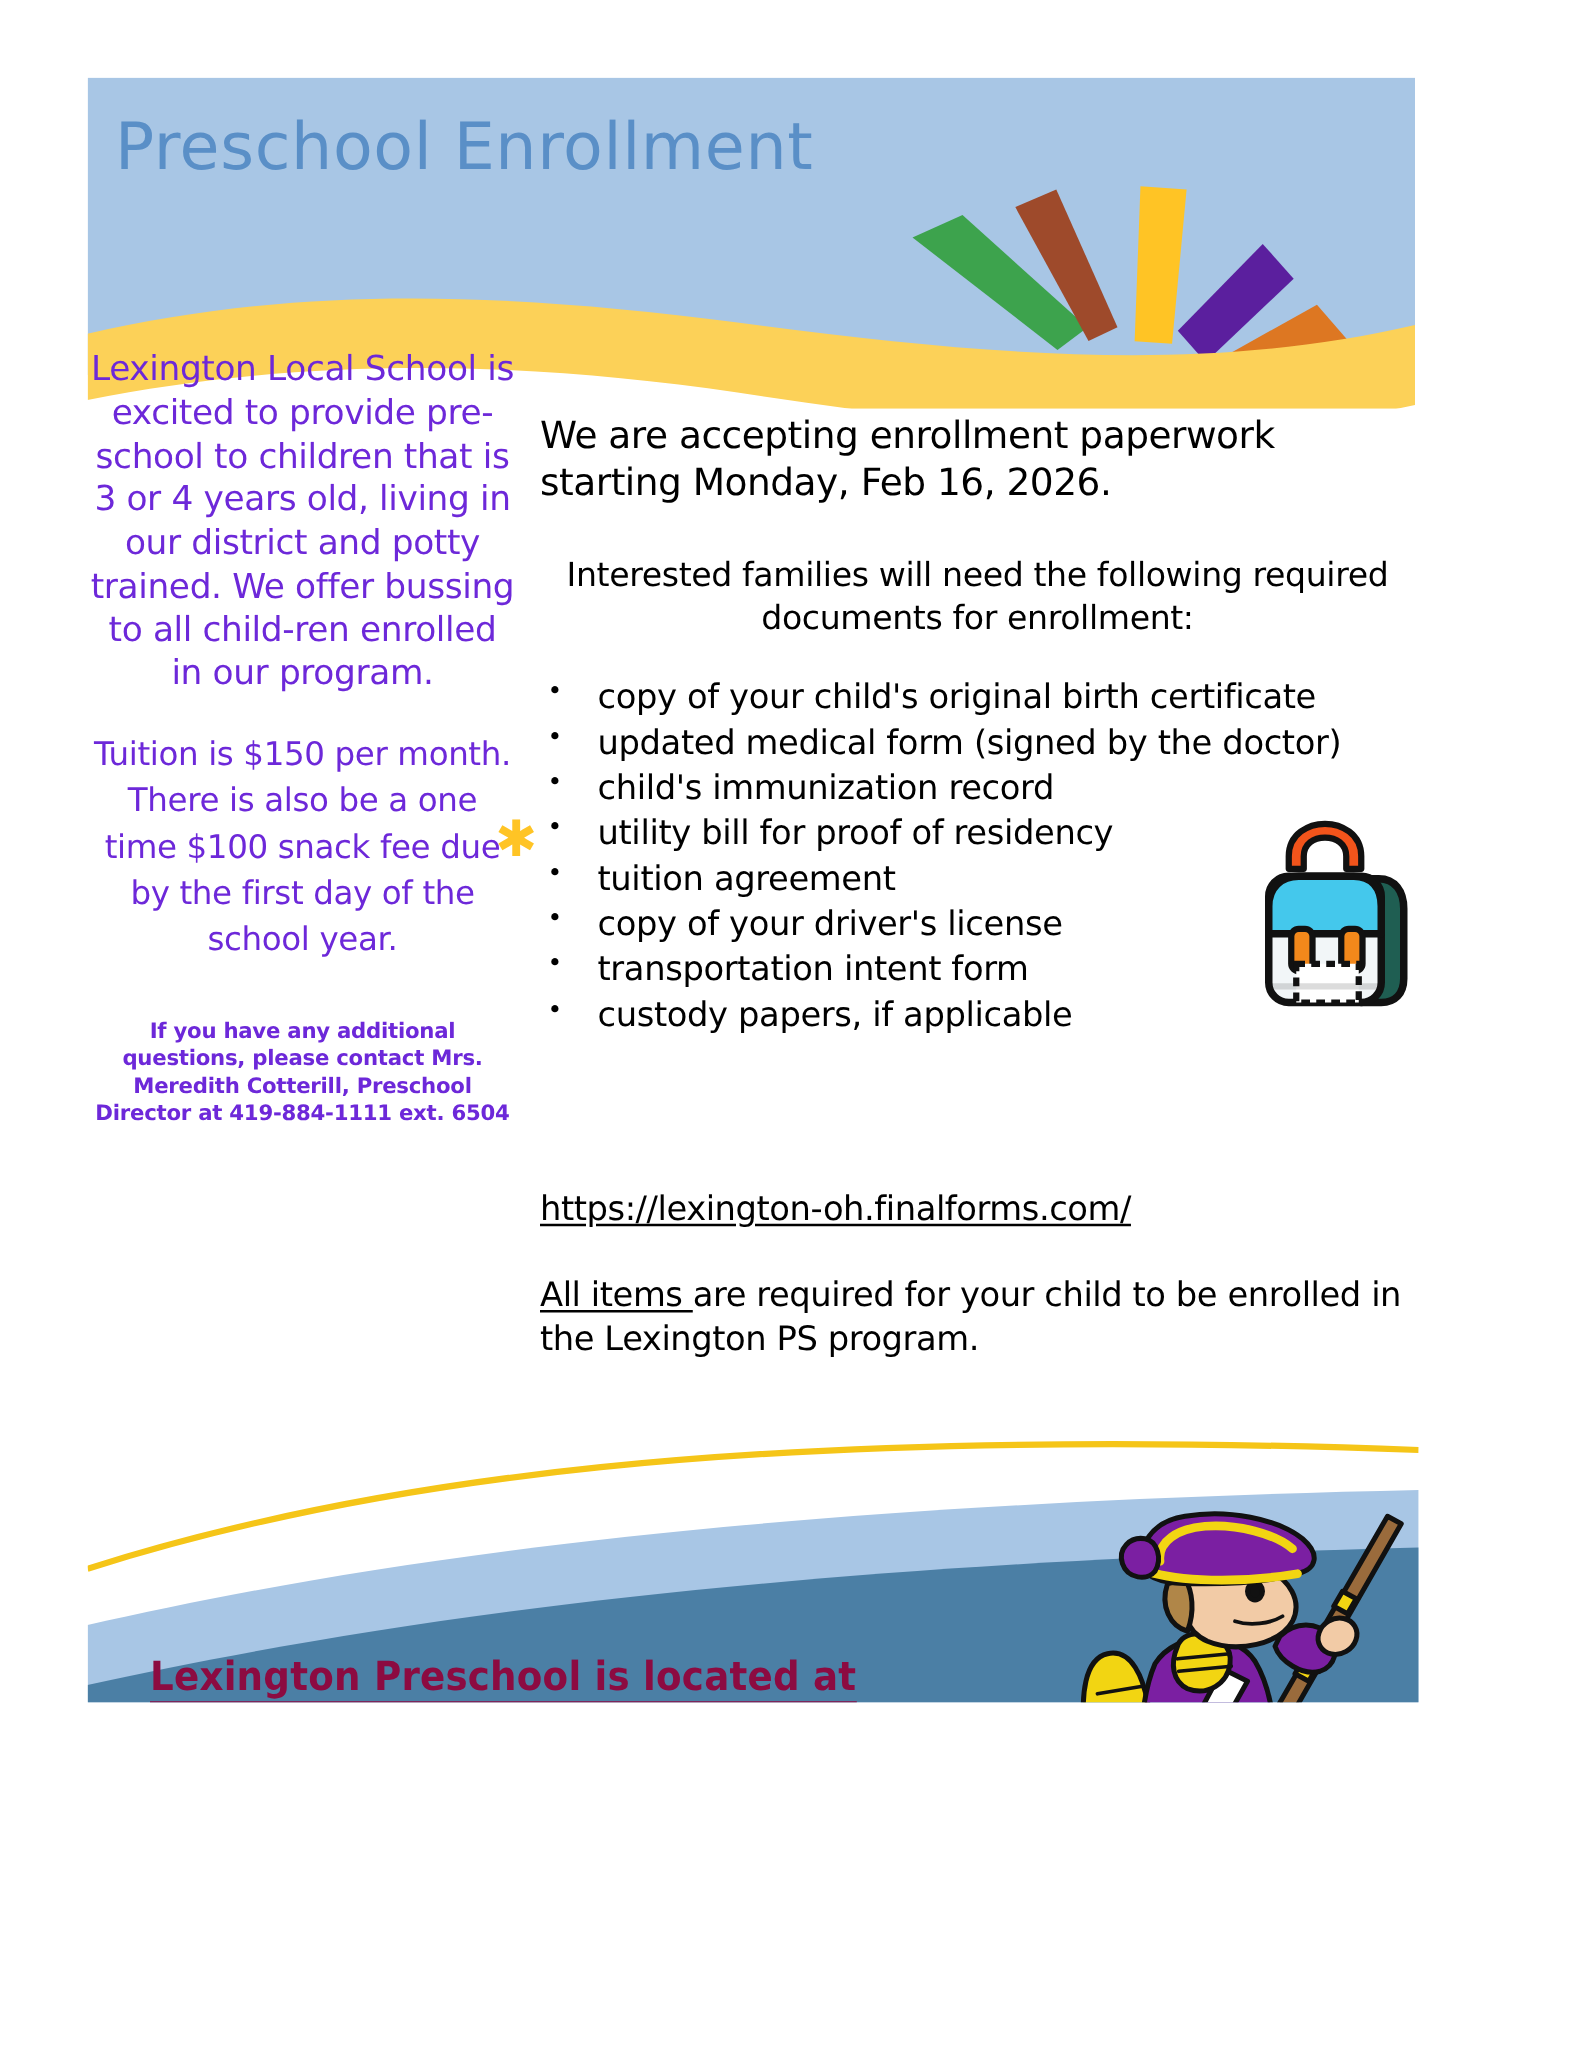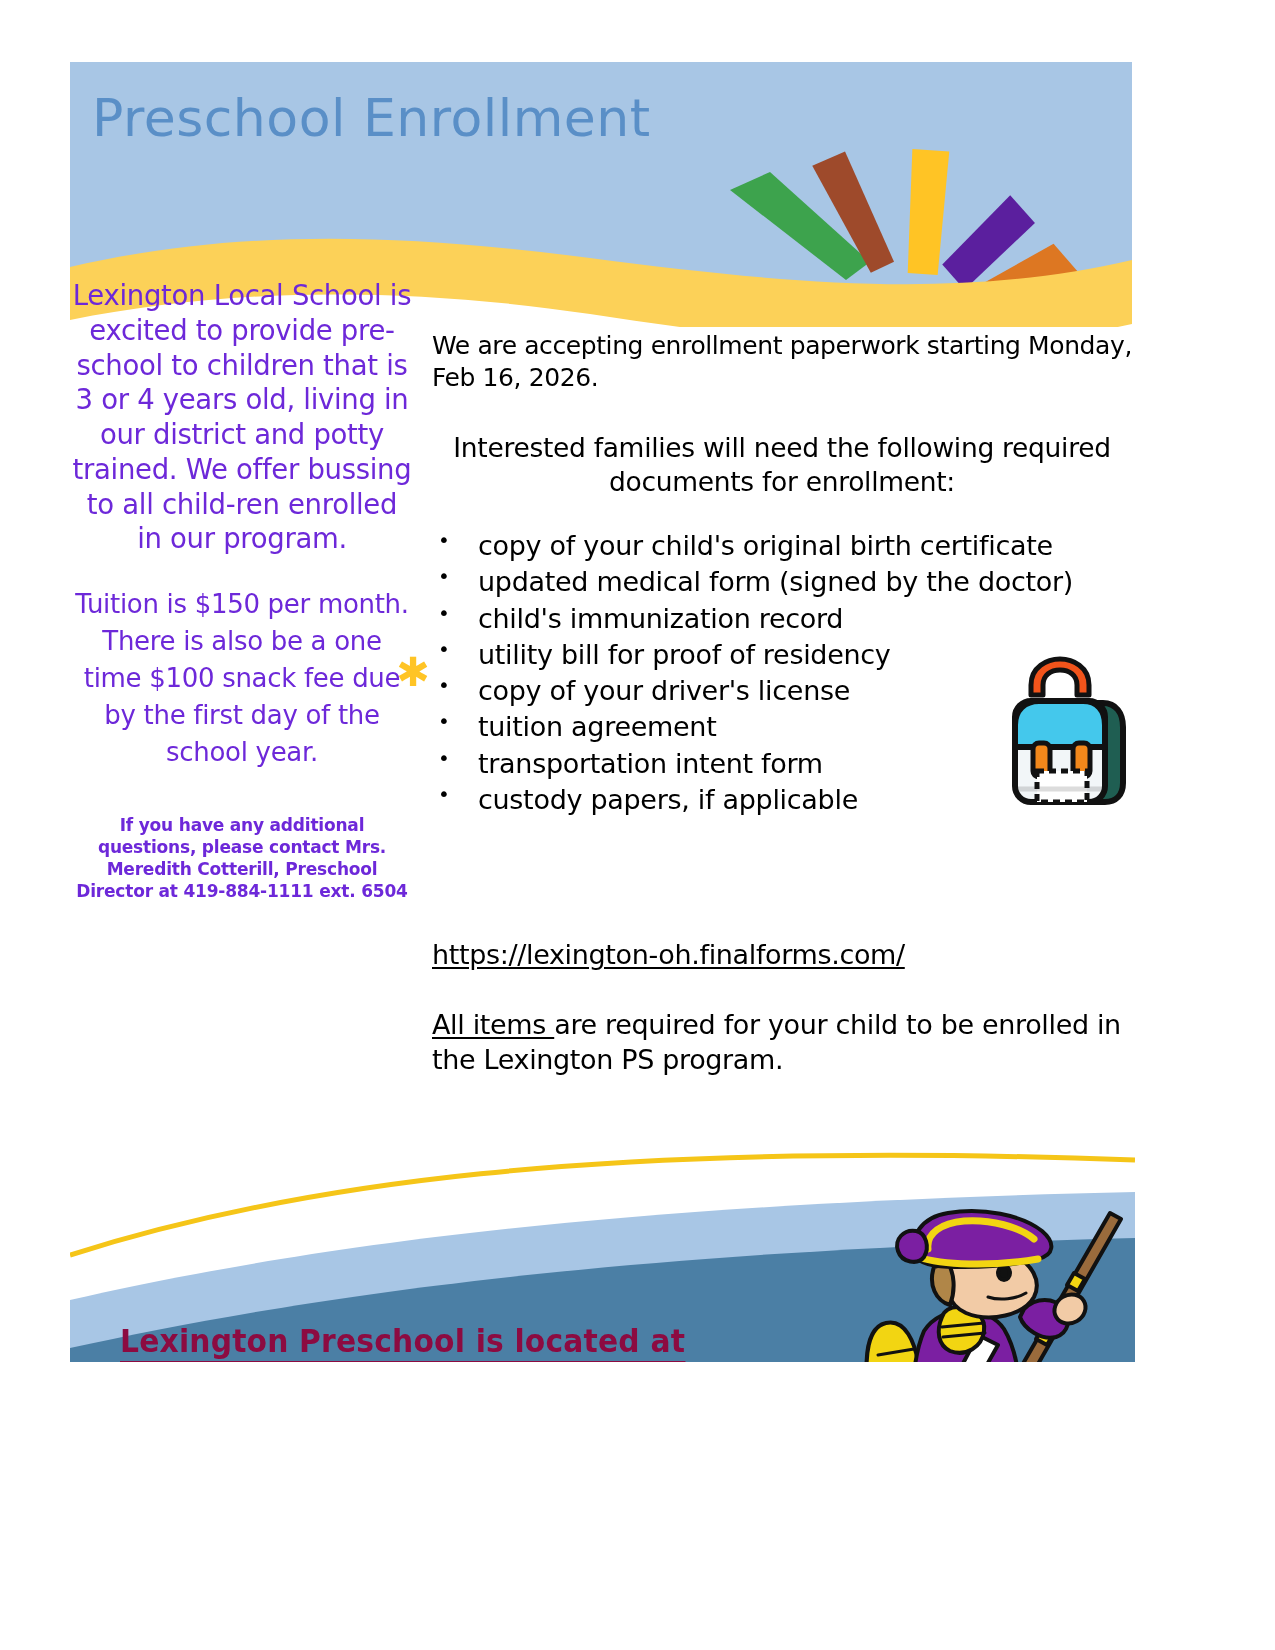--- a/index.html
+++ b/index.html
@@ -91,21 +91,21 @@
   
   .right-col {
     position: absolute;
     left: 432px;
     top: 330px;
     width: 700px;
     font-family: "DejaVu Sans", sans-serif;
     color: #000000;
   }
   .intro-right {
-    font-size: 25px;
+    font-size: 30px;
     line-height: 1.26;
     margin: 0 0 38px 0;
     letter-spacing: -0.4px;
   }
   .need-line {
     font-size: 26.5px;
     line-height: 1.3;
     text-align: center;
     margin: 0 0 28px 0;
     padding: 0 18px;
@@ -230,22 +230,22 @@
 
   <div class="right-col">
     <p class="intro-right">We are accepting enrollment paperwork starting Monday, Feb 16, 2026.</p>
     <p class="need-line">Interested families will need the following required documents for enrollment:</p>
 
     <ul class="doc-list">
       <li>copy of your child's original birth certificate</li>
       <li>updated medical form (signed by the doctor)</li>
       <li>child's immunization record</li>
       <li>utility bill for proof of residency</li>
+      <li>tuition agreement</li>
       <li>copy of your driver's license</li>
-      <li>tuition agreement</li>
       <li>transportation intent form</li>
       <li>custody papers, if applicable</li>
     </ul>
 
     <p class="closing-para">
       <br>
       <span class="url-line">https://lexington-oh.finalforms.com/</span>
     </p>
 
     <p class="closing-para">

